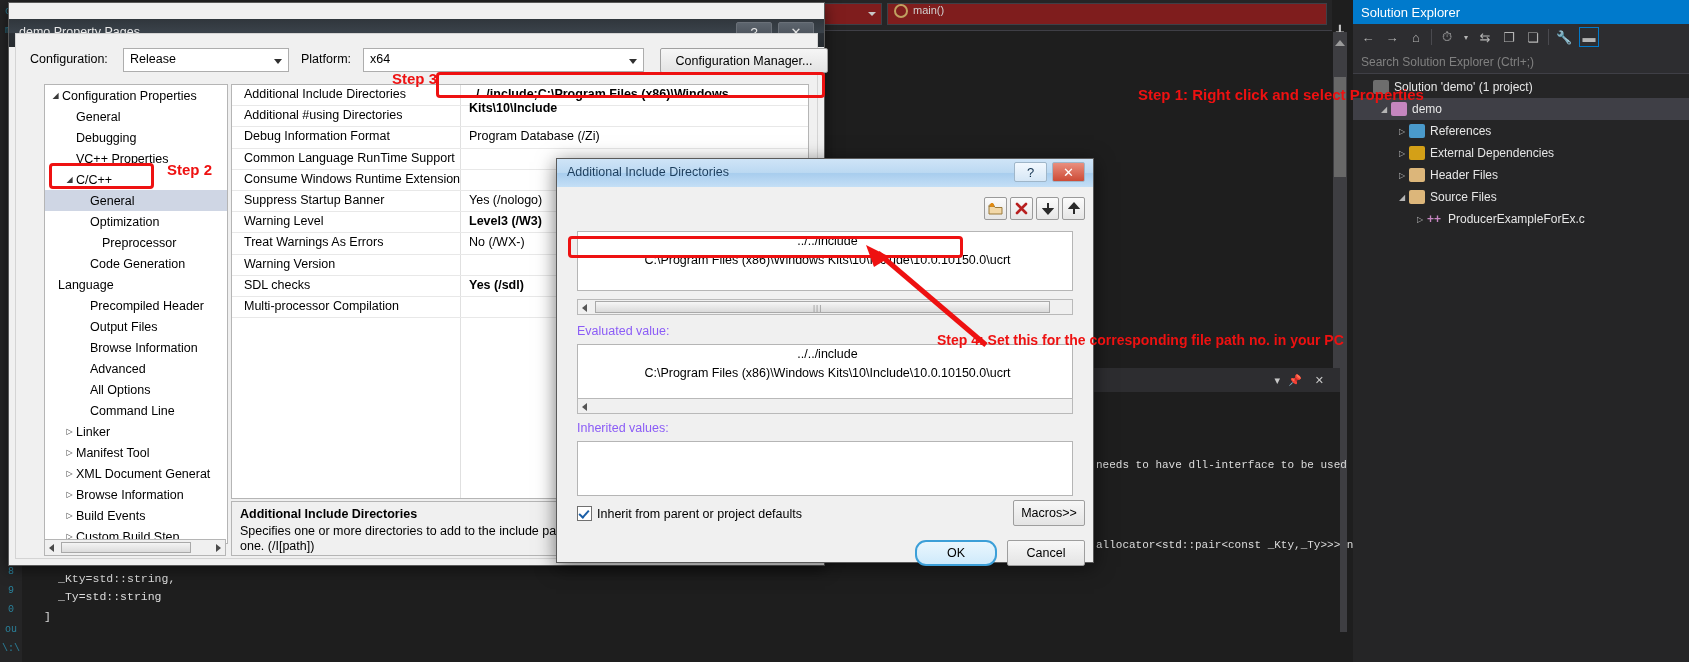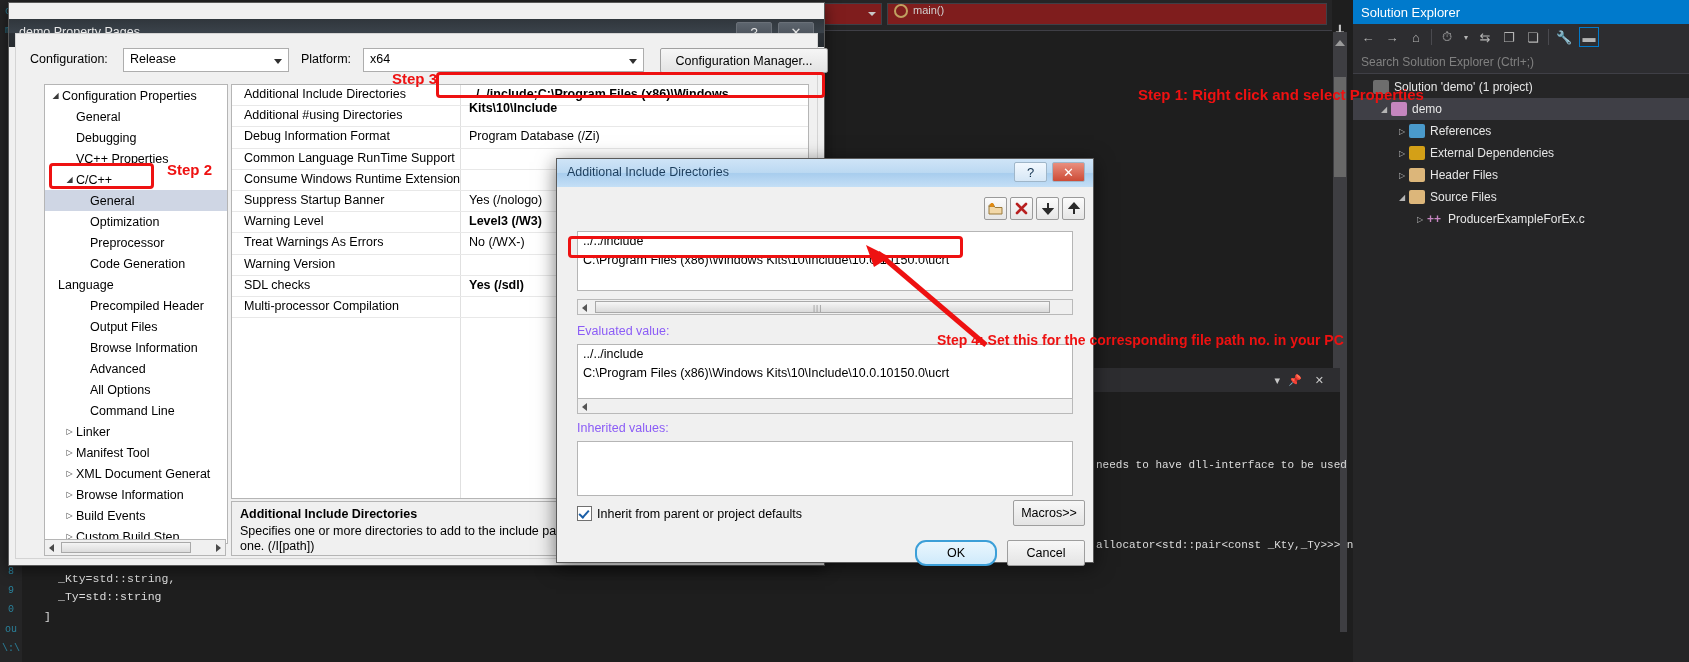--- a/index.html
+++ b/index.html
@@ -140,21 +140,21 @@
   #aid-body{position:absolute;left:8px;top:30px;right:8px;bottom:8px;}
 
   
   #aid-toolbar{position:absolute;left:0;top:8px;right:0;height:28px;}
   .aid-tb{position:absolute;top:0;width:23px;height:23px;background:linear-gradient(to bottom,#fbfbfb,#e6e6e6);
     border:1px solid #9a9a9a;border-radius:2px;box-sizing:border-box;
     display:flex;align-items:center;justify-content:center;}
 
   .listbox{position:absolute;background:#fff;border:1px solid #b5b5b5;box-sizing:border-box;
     font-size:12.5px;overflow:hidden;}
-  .litem{position:relative;height:19px;line-height:19px;padding-left:5px;white-space:nowrap;}
+  .litem{position:relative;height:19px;line-height:19px;padding-left:5px;white-space:nowrap;text-align:center;}
 
   .hscroll{position:absolute;height:16px;background:#f0f0f0;border:1px solid #b9b9b9;box-sizing:border-box;}
   .hscroll .thumb{position:absolute;left:17px;top:1px;height:12px;
     background:linear-gradient(to bottom,#f6f6f6,#dadada);border:1px solid #a9a9a9;box-sizing:border-box;}
   .hscroll .grip{position:absolute;top:3px;color:#8a8a8a;font-size:8px;letter-spacing:1px;}
 
   .sectlabel{position:absolute;font-size:12.5px;color:#8b5cf6;}
 
   
   #aid-inherit{position:absolute;left:12px;top:317px;display:flex;align-items:center;font-size:12.5px;}
@@ -352,21 +352,21 @@
           <span>C/C++</span>
         </div>
         <div class="tr sel" style="padding-left: 32px;">
           <span class="ar"></span>
           <span>General</span>
         </div>
         <div class="tr" style="padding-left: 32px;">
           <span class="ar"></span>
           <span>Optimization</span>
         </div>
-        <div class="tr" style="padding-left: 32px;">
+        <div class="tr" style="padding-left: 44px;">
           <span class="ar"></span>
           <span>Preprocessor</span>
         </div>
         <div class="tr" style="padding-left: 32px;">
           <span class="ar"></span>
           <span>Code Generation</span>
         </div>
         <div class="tr" style="">
           <span class="ar"></span>
           <span>Language</span>

